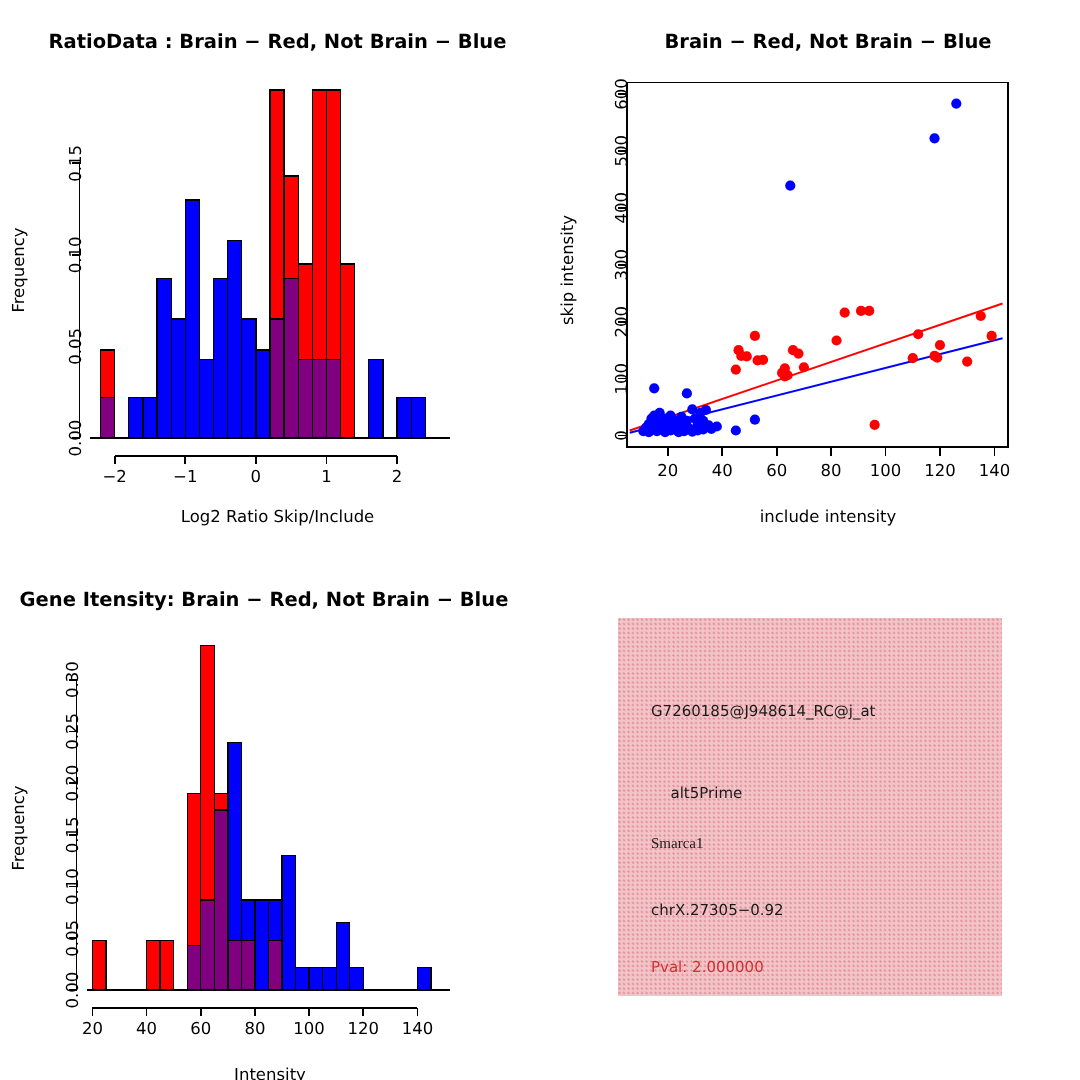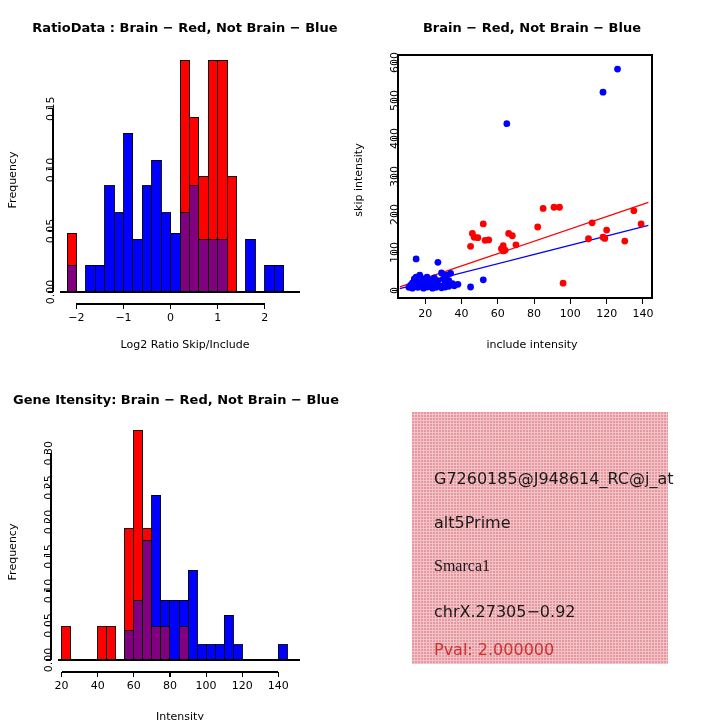--- a/index.html
+++ b/index.html
@@ -19,21 +19,21 @@
     position: relative;
     width: 720px;
     height: 720px;
   }
   .panel {
     position: absolute;
     width: 360px;
     height: 360px;
   }
   #panel-ratio-histogram { left: 0; top: 0; }
-  #panel-intensity-scatter { left: 340px; top: 0; }
+  #panel-intensity-scatter { left: 360px; top: 0; }
   #panel-gene-histogram { left: 0; top: 372px; }
   #panel-probe-info { left: 360px; top: 360px; }
 
   svg { display: block; }
 
   .plot-title {
     font-family: "DejaVu Sans", sans-serif;
     font-size: 13px;
     font-weight: bold;
     text-anchor: middle;
@@ -75,26 +75,26 @@
     height: 252px;
     background-color: #f2c4c8;
     background-image:
       radial-gradient(circle at 1px 1px, rgba(226,140,148,0.85) 0.7px, transparent 0.8px);
     background-size: 3px 3px;
   }
   .probe-line {
     position: absolute;
     left: 22px;
     font-family: "DejaVu Sans", sans-serif;
-    font-size: 16px;
+    font-size: 10px;
     color: #1a1a1a;
     white-space: nowrap;
   }
   #probe-line-id    { top: 57px; }
-  #probe-line-type  { top: 101px; }
+  #probe-line-type  { top: 112px; margin-left: 13px; }
   #probe-line-gene  { top: 145px; font-family: Liberation Serif, serif; }
   #probe-line-locus { top: 190px; }
   #probe-line-pval  { top: 228px; color: #d03030; }
 </style>
 </head>
 <body>
 
 <div id="page">
 
   <div class="panel" id="panel-ratio-histogram">

